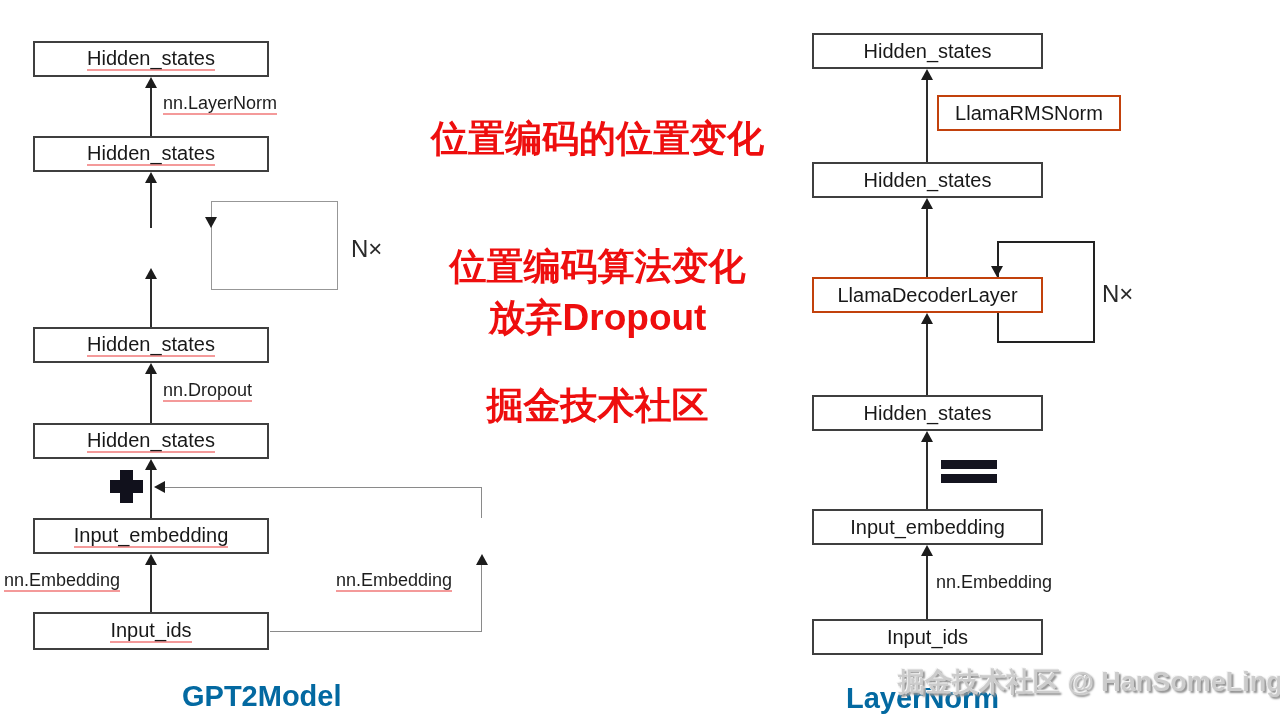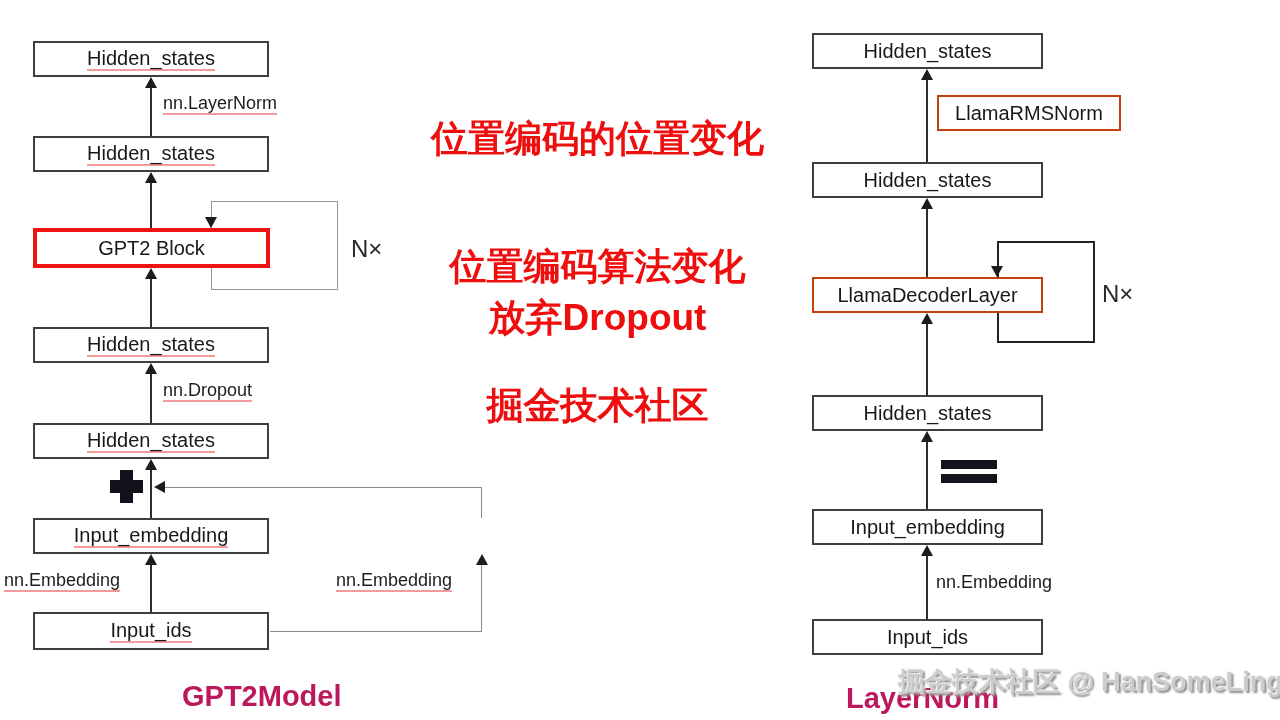--- a/index.html
+++ b/index.html
@@ -28,21 +28,21 @@
     border-right:6px solid transparent;border-top:11px solid #1c1c1c;z-index:3;}
   .ah-left{position:absolute;width:0;height:0;border-top:6px solid transparent;
     border-bottom:6px solid transparent;border-right:11px solid #1c1c1c;z-index:3;}
   
   .loop{position:absolute;box-sizing:border-box;z-index:1;background:transparent;}
   .loop.gray{border:1px solid #979797;}
   .loop.dark{border:2px solid #222222;}
   
   .lbl{position:absolute;font-size:18px;color:#1d1d1d;white-space:nowrap;z-index:2;}
   .nx{position:absolute;font-size:24px;color:#2a2a2a;white-space:nowrap;z-index:2;}
-  .title{position:absolute;font-size:29px;font-weight:bold;color:#be185d;white-space:nowrap;z-index:2;}
+  .title{position:absolute;font-size:29px;font-weight:bold;color:#0369a1;white-space:nowrap;z-index:2;}
   
   .annotations{position:absolute;left:380px;top:0;width:435px;text-align:center;z-index:2;}
   .annotation{position:absolute;left:0;width:435px;font-size:37px;font-weight:bold;
     color:#ee0e0e;white-space:nowrap;text-align:center;}
   
   .plus{position:absolute;left:110px;top:470px;width:33px;height:33px;z-index:2;}
   .plus .pv{position:absolute;left:10px;top:0;width:13px;height:33px;background:#11111c;}
   .plus .ph{position:absolute;left:0;top:10px;width:33px;height:13px;background:#11111c;}
   
   .equals{position:absolute;left:941px;top:460px;width:56px;height:23px;z-index:2;}
@@ -94,23 +94,20 @@
   </div>
 
   <div class="box" style="left:33px;top:41px;width:236px;height:36px;">
     <span class="u">Hidden_states</span>
   </div>
   <div class="lbl" style="left:163px;top:93px;">
     <span class="u">nn.LayerNorm</span>
   </div>
   <div class="box" style="left:33px;top:136px;width:236px;height:36px;">
     <span class="u">Hidden_states</span>
-  </div>
-  <div class="box red-thick" style="left:33px;top:228px;width:237px;height:40px;">
-    <span>GPT2 Block</span>
   </div>
   <div class="box" style="left:33px;top:327px;width:236px;height:36px;">
     <span class="u">Hidden_states</span>
   </div>
   <div class="lbl" style="left:163px;top:380px;">
     <span class="u">nn.Dropout</span>
   </div>
   <div class="box" style="left:33px;top:423px;width:236px;height:36px;">
     <span class="u">Hidden_states</span>
   </div>

